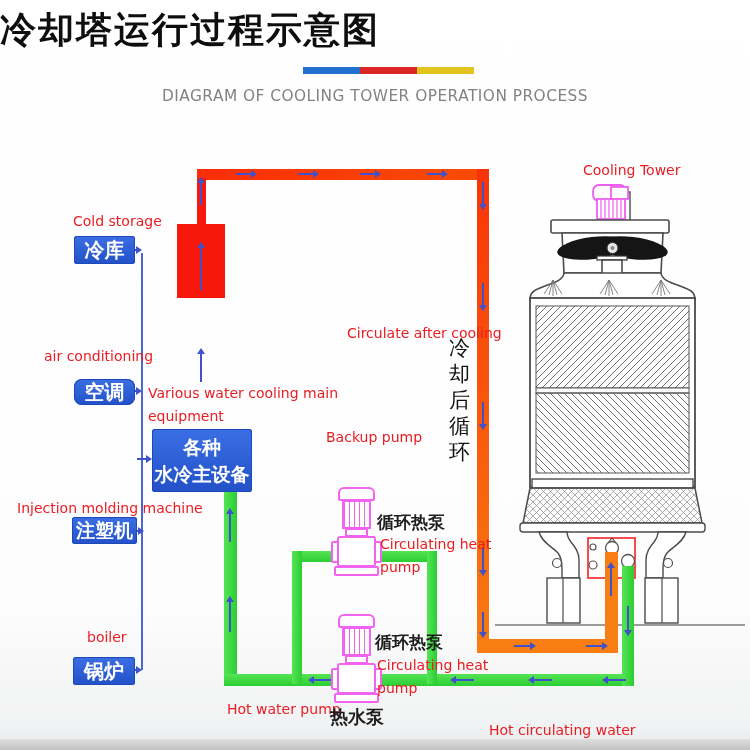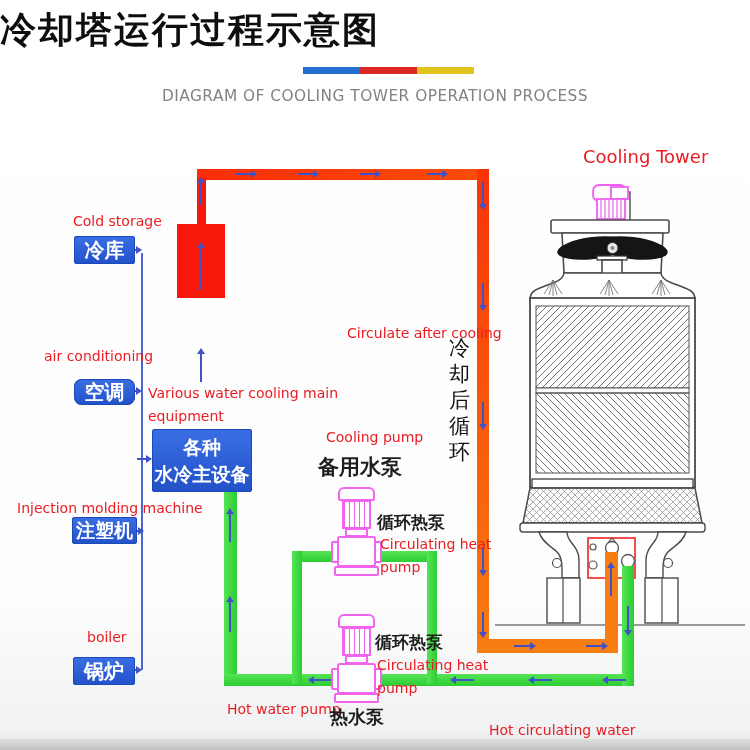--- a/index.html
+++ b/index.html
@@ -214,41 +214,40 @@
   <div class="pump" style="left:333px;top:614px;">
     <div class="cap"></div>
     <div class="motor"></div>
     <div class="neck"></div>
     <div class="body"></div>
     <div class="earl"></div>
     <div class="earr"></div>
     <div class="base"></div>
   </div>
 
-  <div class="abs lbl-red z4" style="left:326px;top:429px;">Cooling pump</div>
-  <div class="abs lbl-cn z4" style="left:318px;top:453px;font-size:21px;">备用水泵</div>
+  <div class="abs lbl-red z4" style="left:326px;top:429px;">Backup pump</div>
 
   <div class="abs lbl-cn z4" style="left:377px;top:511px;font-size:17px;">循环热泵</div>
   <div class="abs lbl-red two-line z4" style="left:380px;top:533px;">
     <div>Circulating heat</div>
     <div>pump</div>
   </div>
 
   <div class="abs lbl-cn z4" style="left:375px;top:631px;font-size:17px;">循环热泵</div>
   <div class="abs lbl-red two-line z4" style="left:377px;top:654px;">
     <div>Circulating heat</div>
     <div>pump</div>
   </div>
 
   <div class="abs lbl-red z4" style="left:227px;top:701px;">Hot water pump</div>
   <div class="abs lbl-cn z4" style="left:330px;top:705px;font-size:18px;">热水泵</div>
 
   <div class="abs lbl-red z4" style="left:489px;top:722px;">Hot circulating water</div>
 
-  <div class="abs lbl-red z4" style="left:583px;top:146px;font-size:18px;">Cooling Tower</div>
+  <div class="abs lbl-red z4" style="left:583px;top:162px;font-size:14px;">Cooling Tower</div>
   <div class="abs lbl-red z4" style="left:347px;top:325px;">Circulate after cooling</div>
 
   <div class="abs vtext z4" style="left:449px;top:338px;">
     <span>冷</span>
     <span>却</span>
     <span>后</span>
     <span>循</span>
     <span>环</span>
   </div>
 

